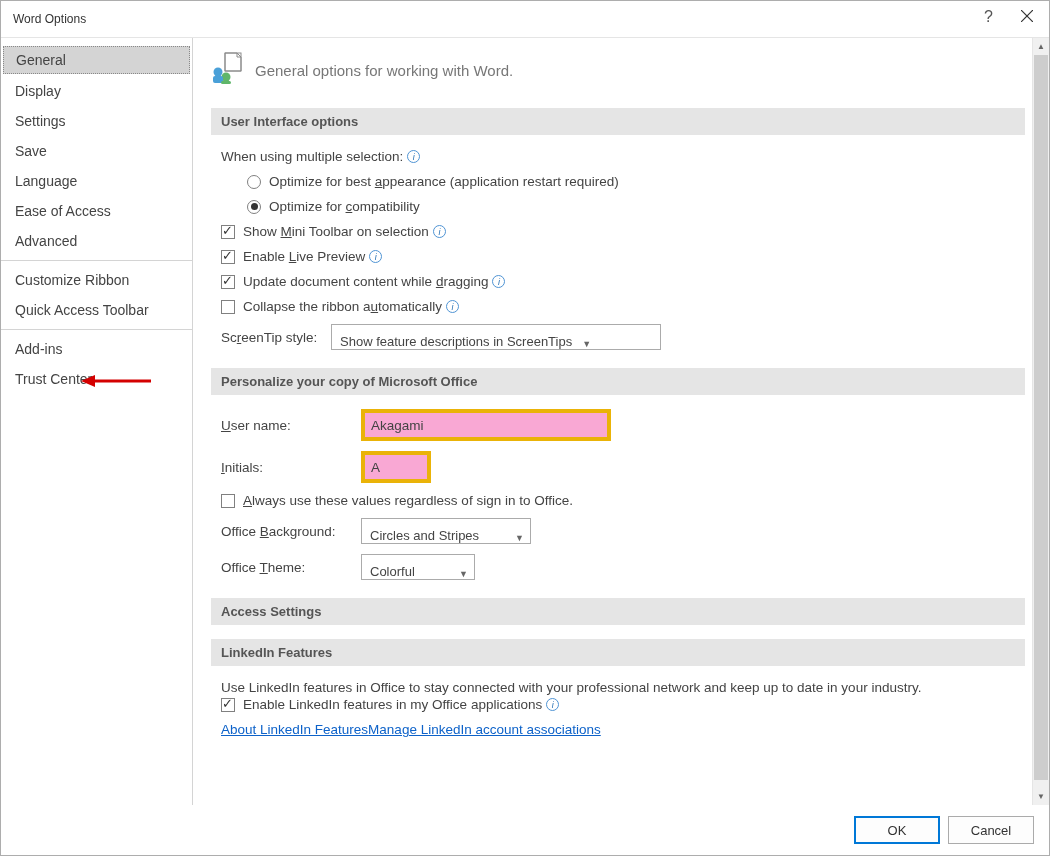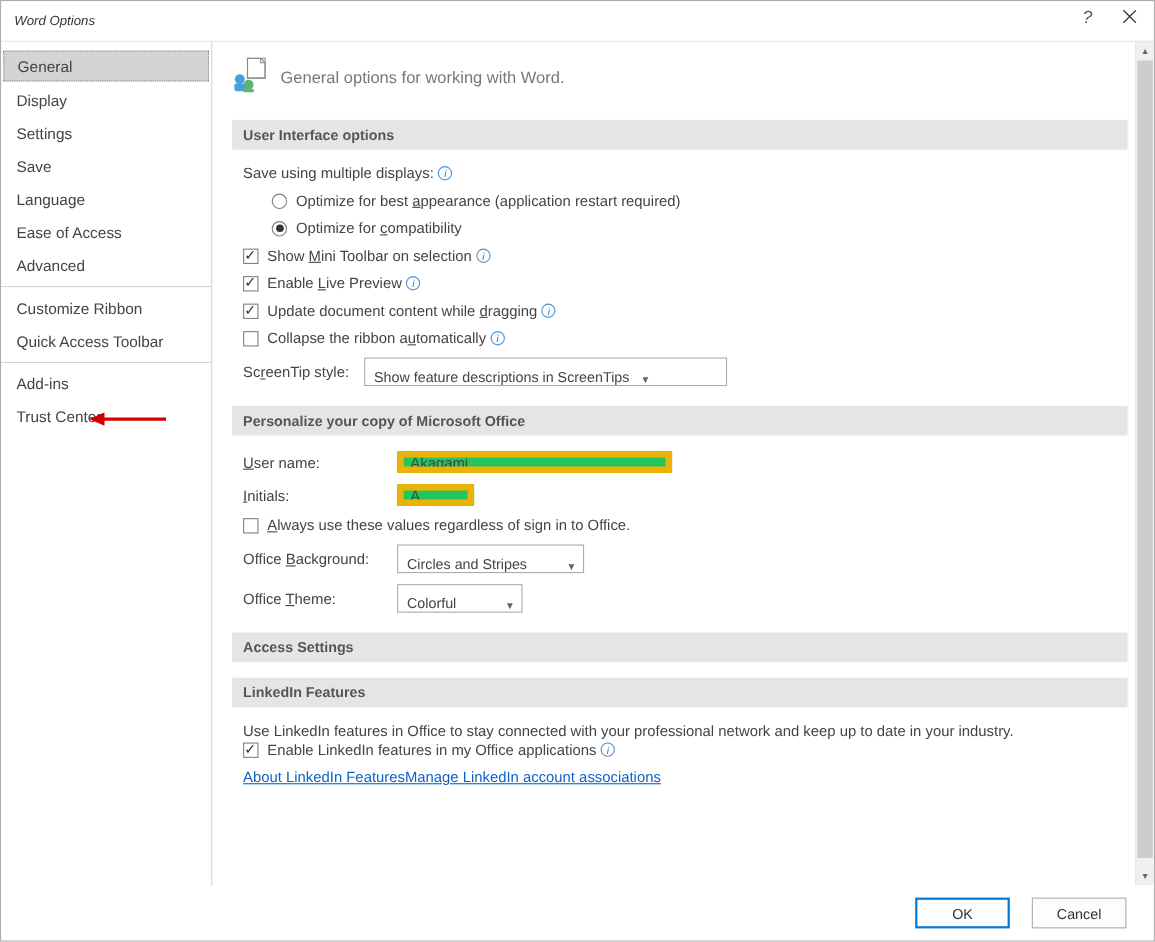--- a/index.html
+++ b/index.html
@@ -1,18 +1,18 @@
 <!DOCTYPE html>
 <html><head>
 <meta charset="utf-8">
 <style>
 * { box-sizing: border-box; margin: 0; padding: 0; font-family: 'Segoe UI', Tahoma, sans-serif; }
 body { background: #fff; width: 1050px; height: 856px; overflow: hidden; position: relative; border: 1px solid #adadad; }
 
-.titlebar { height: 36px; display: flex; align-items: center; justify-content: space-between; padding: 0 0 0 12px; font-style: italic; }
+.titlebar { height: 36px; display: flex; align-items: center; justify-content: space-between; padding: 0 0 0 12px; }
 .titlebar .title { font-size: 12px; color: #333; }
 .titlebar .controls { display: flex; align-items: center; gap: 28px; margin-right: 16px; margin-top: -4px; }
 .titlebar .help { font-size: 16px; color: #555; cursor: pointer; }
 .titlebar .close { cursor: pointer; }
 .titlebar .close svg { width: 12px; height: 12px; }
 
 .content { display: flex; height: calc(100% - 36px - 50px); border-top: 1px solid #e5e5e5; }
 
 .sidebar { width: 192px; border-right: 1px solid #d4d4d4; padding-top: 6px; }
 .sidebar .nav-group { }
@@ -43,28 +43,28 @@
 .radio.checked::after { content: ''; position: absolute; top: 2.5px; left: 2.5px; width: 7px; height: 7px; background: #333; border-radius: 50%; }
 
 .checkbox { display: inline-block; width: 14px; height: 14px; border: 1px solid #808080; margin-right: 8px; position: relative; flex-shrink: 0; background: #fff; }
 .checkbox.checked::after { content: '✓'; position: absolute; top: -3px; left: 0px; font-size: 13px; color: #333; }
 
 .info-icon { display: inline-flex; width: 13px; height: 13px; border: 1px solid #4f94d4; border-radius: 50%; color: #2e75b6; font-size: 9px; align-items: center; justify-content: center; margin-left: 4px; font-style: italic; vertical-align: 1px; }
 
 .dropdown { display: inline-flex; align-items: flex-end; border: 1px solid #ababab; height: 26px; background: #fff; padding: 0 6px 0 8px; cursor: pointer; font-size: 13px; color: #444; }
 .dropdown .caret { margin-left: 10px; font-size: 9px; color: #666; }
 
-.textbox { border: 6px solid #eab308; height: 20px; padding: 0 6px; font-size: 13.5px; color: #444; background: #22c55e; }
+.textbox { border: 4px solid #eab308; height: 32px; padding: 0 6px; font-size: 13.5px; color: #444; background: #f9a8d4; }
 
 .btn { border: 1px solid #ababab; background: #fdfdfd; padding: 6px 12px; font-size: 13px; color: #333; cursor: pointer; }
 
 .link { color: #0d62c9; text-decoration: underline; cursor: pointer; font-size: 13.5px; }
 .u { text-decoration: underline; }
 
-.footer { position: absolute; bottom: 0; left: 0; right: 0; height: 50px; display: flex; justify-content: flex-end; align-items: center; gap: 20px; padding: 0 25px; }
+.footer { position: absolute; bottom: 0; left: 0; right: 0; height: 50px; display: flex; justify-content: flex-end; align-items: center; gap: 8px; padding: 0 15px; }
 .footer .btn { width: 86px; height: 28px; padding: 0; text-align: center; }
 .footer .btn.primary { border: 2px solid #0078d7; }
 
 .arrow-annotation { position: absolute; top: 370px; left: 80px; pointer-events: none; }
 .arrow-annotation svg { width: 70px; height: 20px; }
 </style>
 </head>
 <body>
 
 <div class="titlebar">
@@ -118,21 +118,21 @@
             <rect x="2" y="24" width="10" height="7" rx="2" fill="#4aa0d8"></rect>
             <rect x="10" y="29" width="10" height="3" rx="1.5" fill="#5fb66a"></rect>
           </svg>
         </span>
         <span class="header-text">General options for working with Word.</span>
       </div>
 
       <div class="section-title">User Interface options</div>
       <div class="form-body">
         <div class="form-row">
-          <span>Save using multiple displays:</span>
+          <span>When using multiple selection:</span>
             <span class="info-icon">i</span>
         </div>
         <div class="form-row indent">
           <span class="radio"></span>
           <span>Optimize for best <span class="u">a</span>ppearance (application restart required)</span>
         </div>
         <div class="form-row indent">
           <span class="radio checked"></span>
           <span>Optimize for <span class="u">c</span>ompatibility</span>
         </div>

